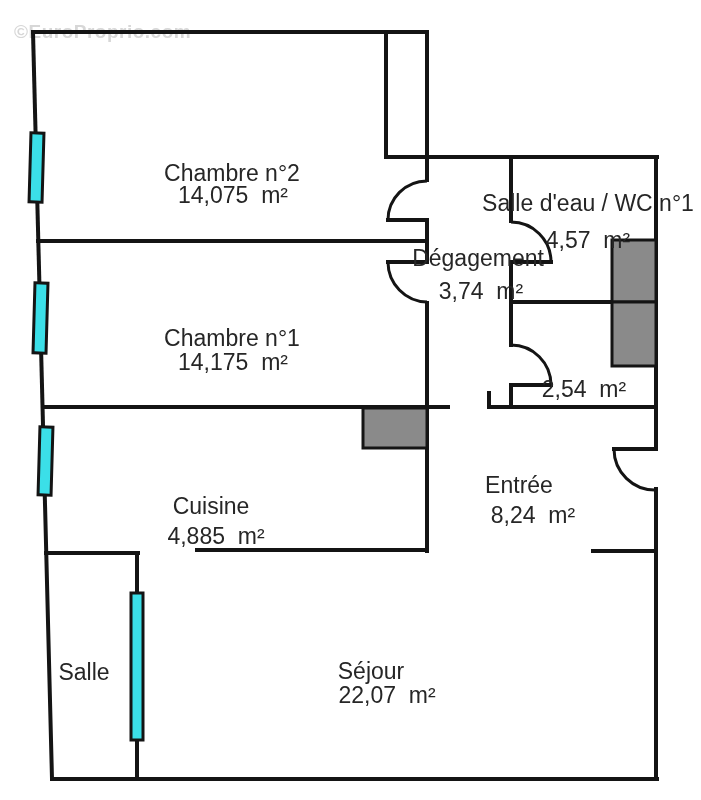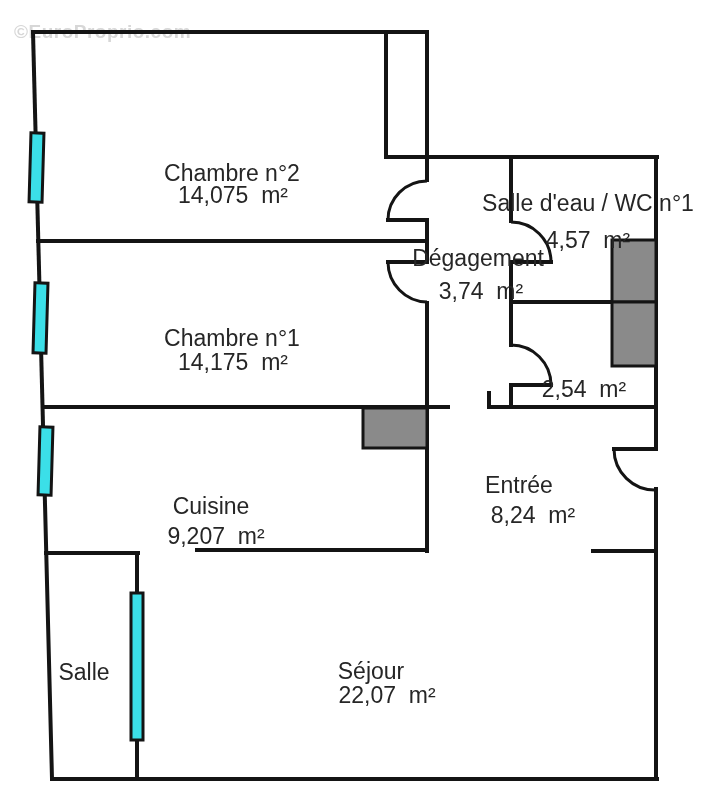--- a/index.html
+++ b/index.html
@@ -86,21 +86,21 @@
 
   <div class="lbl" style="left:478px;top:231px">Dégagement</div>
   <div class="lbl" style="left:481px;top:264px">3,74  m²</div>
 
   <div class="lbl" style="left:588px;top:176px">Salle d'eau / WC n°1</div>
   <div class="lbl" style="left:588px;top:213px">4,57  m²</div>
 
   <div class="lbl" style="left:584px;top:362px">2,54  m²</div>
 
   <div class="lbl" style="left:211px;top:479px">Cuisine</div>
-  <div class="lbl" style="left:216px;top:509px">9,207  m²</div>
+  <div class="lbl" style="left:216px;top:509px">4,885  m²</div>
 
   <div class="lbl" style="left:519px;top:458px">Entrée</div>
   <div class="lbl" style="left:533px;top:488px">8,24  m²</div>
 
   <div class="lbl" style="left:371px;top:644px">Séjour</div>
   <div class="lbl" style="left:387px;top:668px">22,07  m²</div>
 
   <div class="lbl" style="left:84px;top:645px">Salle</div>
 </div>
 

